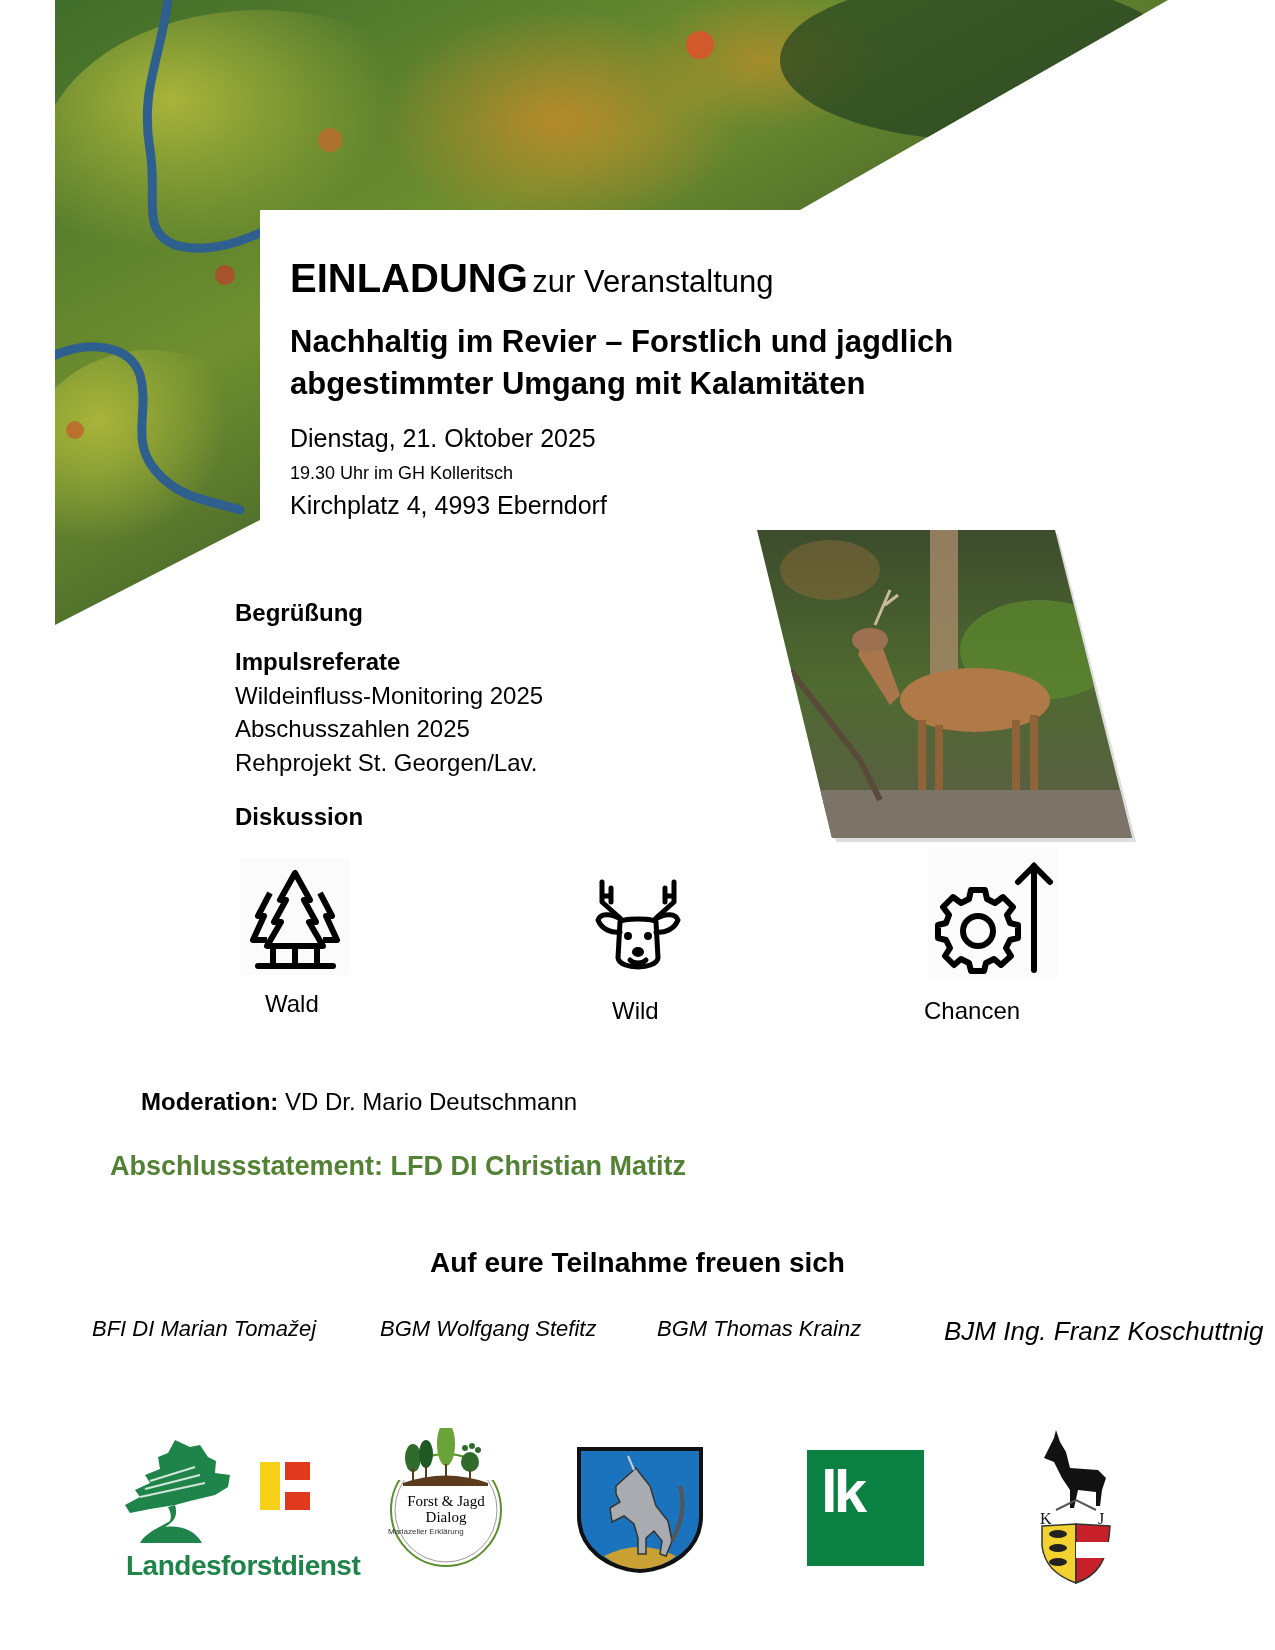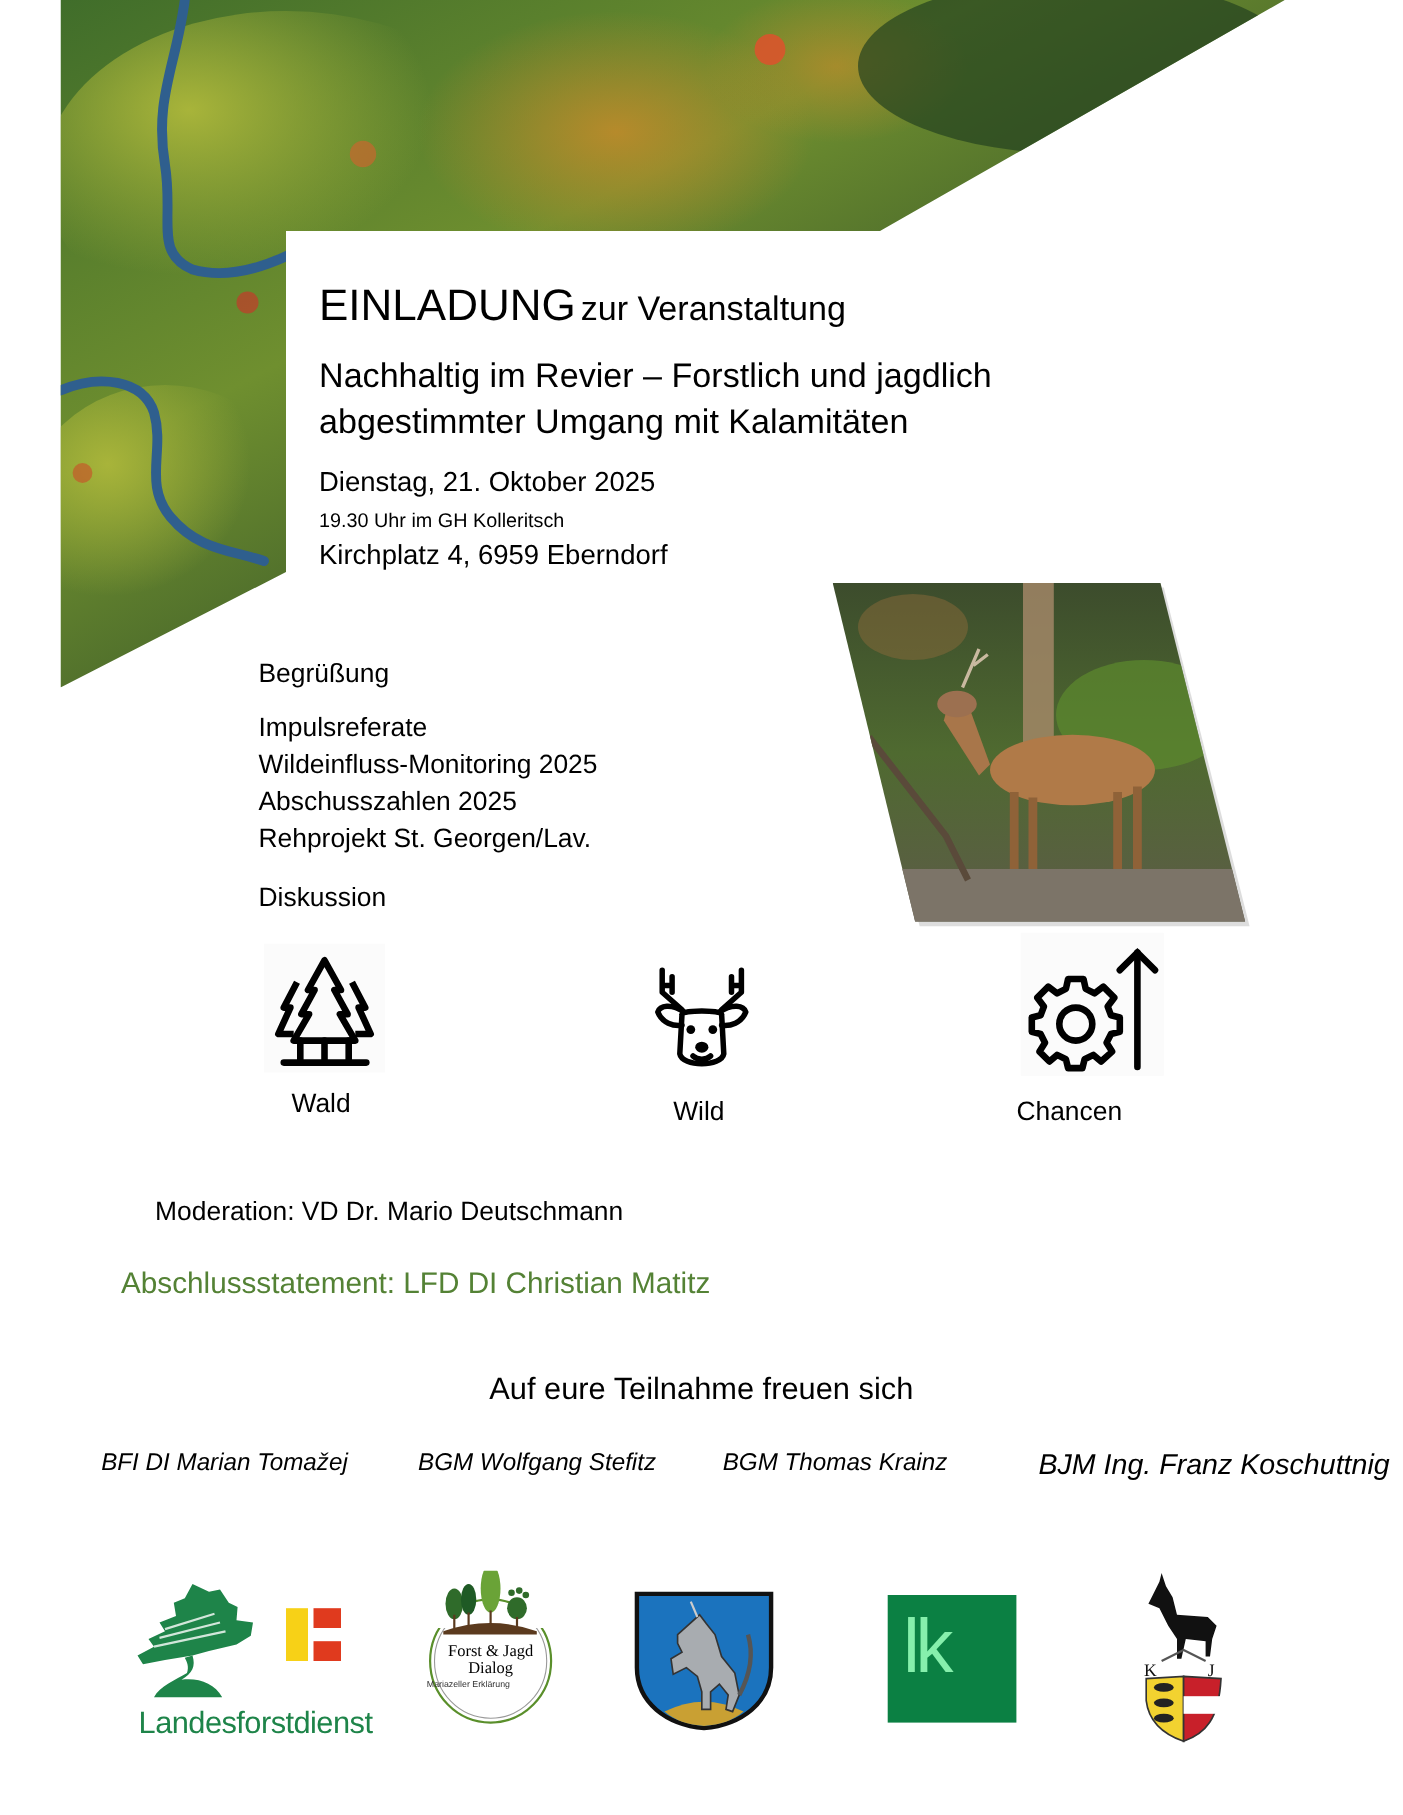--- a/index.html
+++ b/index.html
@@ -1,21 +1,21 @@
 <!DOCTYPE html>
 <html><head>
 <meta charset="utf-8">
 <style>
   html, body { margin:0; padding:0; background:#ffffff; }
   body { width:1275px; height:1650px; position:relative; overflow:hidden;
          font-family:"Liberation Sans", sans-serif; color:#000; }
   .abs { position:absolute; }
   #hero { position:absolute; left:0; top:0; width:1275px; height:660px; }
   .t { position:absolute; white-space:nowrap; line-height:1; }
-  .b { font-weight:normal; }
+  .b { font-weight:bold; }
   .icon-box { position:absolute; background:#fbfbfb; }
   .logo { position:absolute; }
 </style>
 </head>
 <body>
 
 <svg id="hero" viewBox="0 0 1275 660" width="1275" height="660">
   <defs>
     <clipPath id="heroClip">
       <polygon points="55,0 1168,0 800,210 260,210 260,520 55,625"></polygon>
@@ -53,21 +53,21 @@
 </svg>
 
 <div class="t" style="left:290px; top:258px;">
   <span class="b" style="font-size:40px;">EINLADUNG</span>
   <span style="font-size:31px;">zur Veranstaltung</span>
 </div>
 <div class="t b" style="left:290px; top:326px; font-size:31px;">Nachhaltig im Revier – Forstlich und jagdlich</div>
 <div class="t b" style="left:290px; top:368px; font-size:31px;">abgestimmter Umgang mit Kalamitäten</div>
 <div class="t" style="left:290px; top:426px; font-size:25px;">Dienstag, 21. Oktober 2025</div>
 <div class="t" style="left:290px; top:464px; font-size:18px;">19.30 Uhr im GH Kolleritsch</div>
-<div class="t" style="left:290px; top:493px; font-size:25px;">Kirchplatz 4, 6959 Eberndorf</div>
+<div class="t" style="left:290px; top:493px; font-size:25px;">Kirchplatz 4, 4993 Eberndorf</div>
 
 <svg class="abs" style="left:740px; top:520px;" width="410" height="330" viewBox="0 0 410 330">
   <defs>
     <clipPath id="deerClip">
         <polygon points="17,10 315,10 392,318 92,318"></polygon>
       </clipPath>
     <linearGradient id="deerBg" x1="0" y1="0" x2="0" y2="1">
       <stop offset="0" stop-color="#3b4a2c"></stop>
       <stop offset="0.5" stop-color="#4f6a30"></stop>
       <stop offset="1" stop-color="#5e5a4a"></stop>
@@ -208,21 +208,21 @@
 
 <svg class="logo" style="left:576px; top:1446px;" width="128" height="128" viewBox="0 0 128 128">
   <path d="M3,3 L125,3 L125,70 C125,102 98,122 64,125 C30,122 3,102 3,70 Z" fill="#1b73be" stroke="#111" stroke-width="4"></path>
   <path d="M28,110 Q64,92 100,110 Q86,122 64,123 Q42,122 28,110 Z" fill="#c9a033"></path>
   <path d="M40,40 L60,22 L66,30 L74,40 L80,60 L92,75 L96,95 L90,110 L84,108 L86,95 L78,85 L70,92 L70,108 L62,108 L62,92 L58,78 L48,70 L36,76 L34,62 L44,56 L40,48 Z" fill="#a8acb0" stroke="#333" stroke-width="1.5"></path>
   <line x1="58" y1="24" x2="52" y2="10" stroke="#ccc" stroke-width="2"></line>
   <path d="M96,95 C104,80 110,60 104,40" stroke="#555" stroke-width="4" fill="none"></path>
 </svg>
 
 <div class="logo" style="left:807px; top:1450px; width:117px; height:116px; background:#0b8043;">
-  <div class="t b" style="left:14px; top:12px; font-size:69px; color:#86efac; letter-spacing:-4px;">lk</div>
+  <div class="t b" style="left:14px; top:12px; font-size:60px; color:#ffffff; letter-spacing:-4px;">lk</div>
 </div>
 
 <svg class="logo" style="left:1036px; top:1428px;" width="80" height="160" viewBox="0 0 80 160">
   <path d="M12,22 L18,10 L20,2 L24,14 L30,24 L34,40 L62,42 L70,50 L66,62 L64,78 L60,78 L60,64 L42,62 L38,80 L34,80 L34,62 L26,50 L18,34 L8,30 Z" fill="#111"></path>
   <path d="M20,82 L40,72 L60,82" stroke="#555" stroke-width="2" fill="none"></path>
   <text x="4" y="96" font-family="Liberation Serif, serif" font-size="16" fill="#111">K</text>
   <text x="62" y="96" font-family="Liberation Serif, serif" font-size="16" fill="#111">J</text>
   <path d="M6,98 L40,96 L40,155 C20,148 8,135 6,118 Z" fill="#f2d230" stroke="#333" stroke-width="1.5"></path>
   <path d="M40,96 L74,98 C72,135 60,148 40,155 Z" fill="#c8202a" stroke="#333" stroke-width="1.5"></path>
   <rect x="40" y="114" width="34" height="16" fill="#fff"></rect>

